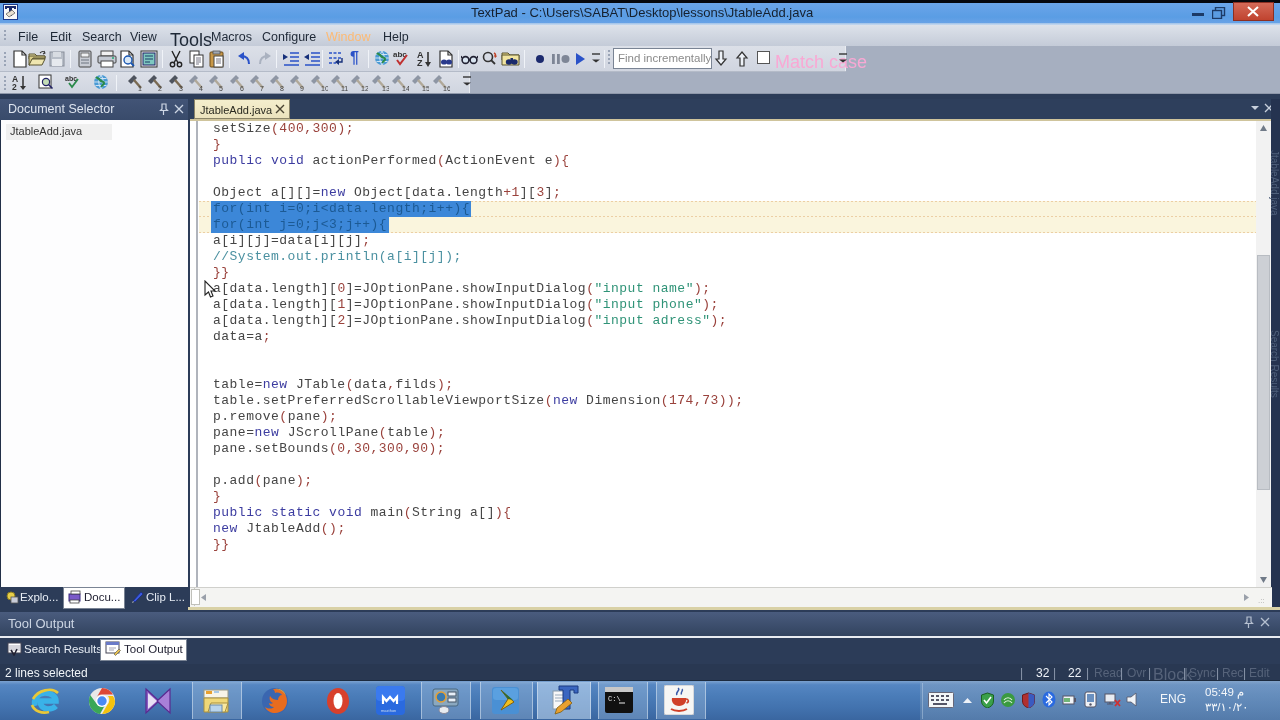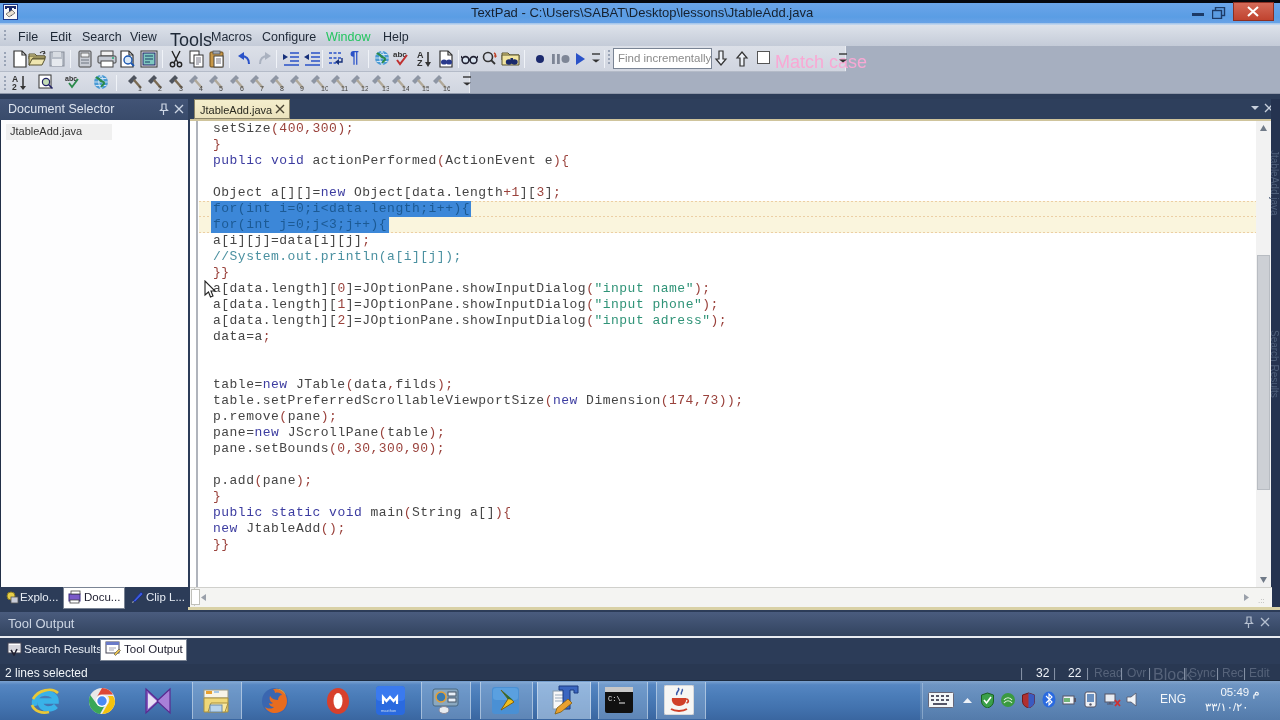--- a/index.html
+++ b/index.html
@@ -27,21 +27,21 @@
     </svg></div>
 <div class="ab" style="left:0;top:25px;width:1280px;height:21px;background:linear-gradient(180deg,#dde2ea,#c4cbd8)"></div>
 <div class="ab" style="left:4px;top:30px;width:2px;height:12px;background:repeating-linear-gradient(180deg,#9aa4b6 0 2px,transparent 2px 4px)"></div>
 <div class="ab" style="left:18px;top:30px;height:15px;color:#1e2836;font-size:12.5px;white-space:nowrap">File</div>
 <div class="ab" style="left:50px;top:30px;height:15px;color:#1e2836;font-size:12.5px;white-space:nowrap">Edit</div>
 <div class="ab" style="left:82px;top:30px;height:15px;color:#1e2836;font-size:12.5px;white-space:nowrap">Search</div>
 <div class="ab" style="left:130px;top:30px;height:15px;color:#1e2836;font-size:12.5px;white-space:nowrap">View</div>
 <div class="ab" style="left:170px;top:30px;height:15px;color:#1e2836;font-size:18px;white-space:nowrap">Tools</div>
 <div class="ab" style="left:211px;top:30px;height:15px;color:#1e2836;font-size:12.5px;white-space:nowrap">Macros</div>
 <div class="ab" style="left:262px;top:30px;height:15px;color:#1e2836;font-size:12.5px;white-space:nowrap">Configure</div>
-<div class="ab" style="left:326px;top:30px;height:15px;color:#22c55e;font-size:12.5px;white-space:nowrap">Window</div>
+<div class="ab" style="left:326px;top:30px;height:15px;color:#fdba74;font-size:12.5px;white-space:nowrap">Window</div>
 <div class="ab" style="left:383px;top:30px;height:15px;color:#1e2836;font-size:12.5px;white-space:nowrap">Help</div>
 <div class="ab" style="left:0;top:46px;width:1280px;height:26px;background:#a6afc0"></div>
 <div class="ab" style="left:0;top:46px;width:846px;height:25px;background:linear-gradient(180deg,#dce0e8,#d0d5e0);border-right:1px solid #e8ebf0"></div>
 <div class="ab" style="left:4px;top:52px;width:2px;height:14px;background:repeating-linear-gradient(180deg,#9aa4b6 0 2px,transparent 2px 4px)"></div>
 <div class="ab" style="left:70px;top:50px;width:1px;height:18px;background:#a8b0c0;border-right:1px solid #f0f3f8"></div>
 <div class="ab" style="left:162px;top:50px;width:1px;height:18px;background:#a8b0c0;border-right:1px solid #f0f3f8"></div>
 <div class="ab" style="left:229px;top:50px;width:1px;height:18px;background:#a8b0c0;border-right:1px solid #f0f3f8"></div>
 <div class="ab" style="left:276px;top:50px;width:1px;height:18px;background:#a8b0c0;border-right:1px solid #f0f3f8"></div>
 <div class="ab" style="left:322px;top:50px;width:1px;height:18px;background:#a8b0c0;border-right:1px solid #f0f3f8"></div>
 <div class="ab" style="left:368px;top:50px;width:1px;height:18px;background:#a8b0c0;border-right:1px solid #f0f3f8"></div>
@@ -565,14 +565,14 @@
     </svg></div>
 <div class="ic" style="left:1104px;top:692px"><svg width="17" height="15" viewBox="0 0 17 15">
       <rect x="1" y="2" width="10" height="8" fill="#e8ecf2" stroke="#556"></rect>
       <path d="M3 12h6M6 10v2" stroke="#556" stroke-width="1.2"></path>
       <path d="M11 8l5 6m0-6l-5 6" stroke="#d03030" stroke-width="1.8"></path>
     </svg></div>
 <div class="ic" style="left:1126px;top:691px"><svg width="15" height="16" viewBox="0 0 15 16">
       <path d="M1 6h4l5-4v13L5 11H1z" fill="#f0f4f8" stroke="#556" stroke-width="0.8"></path>
     </svg></div>
 <div class="ab" style="left:1160px;top:692px;width:40px;height:15px;color:#f4f7fa;font-size:12px">ENG</div>
-<div class="ab" style="left:1205px;top:685px;width:70px;height:14px;color:#f4f7fa;font-size:11.5px;text-align:center">05:49 م</div>
+<div class="ab" style="left:1205px;top:685px;width:70px;height:14px;color:#f4f7fa;font-size:11.5px;text-align:left">05:49 م</div>
 <div class="ab" style="left:1205px;top:700px;width:70px;height:14px;color:#f4f7fa;font-size:11.5px;text-align:left">٣٣/١٠/٢٠</div>
 
 </body></html>

